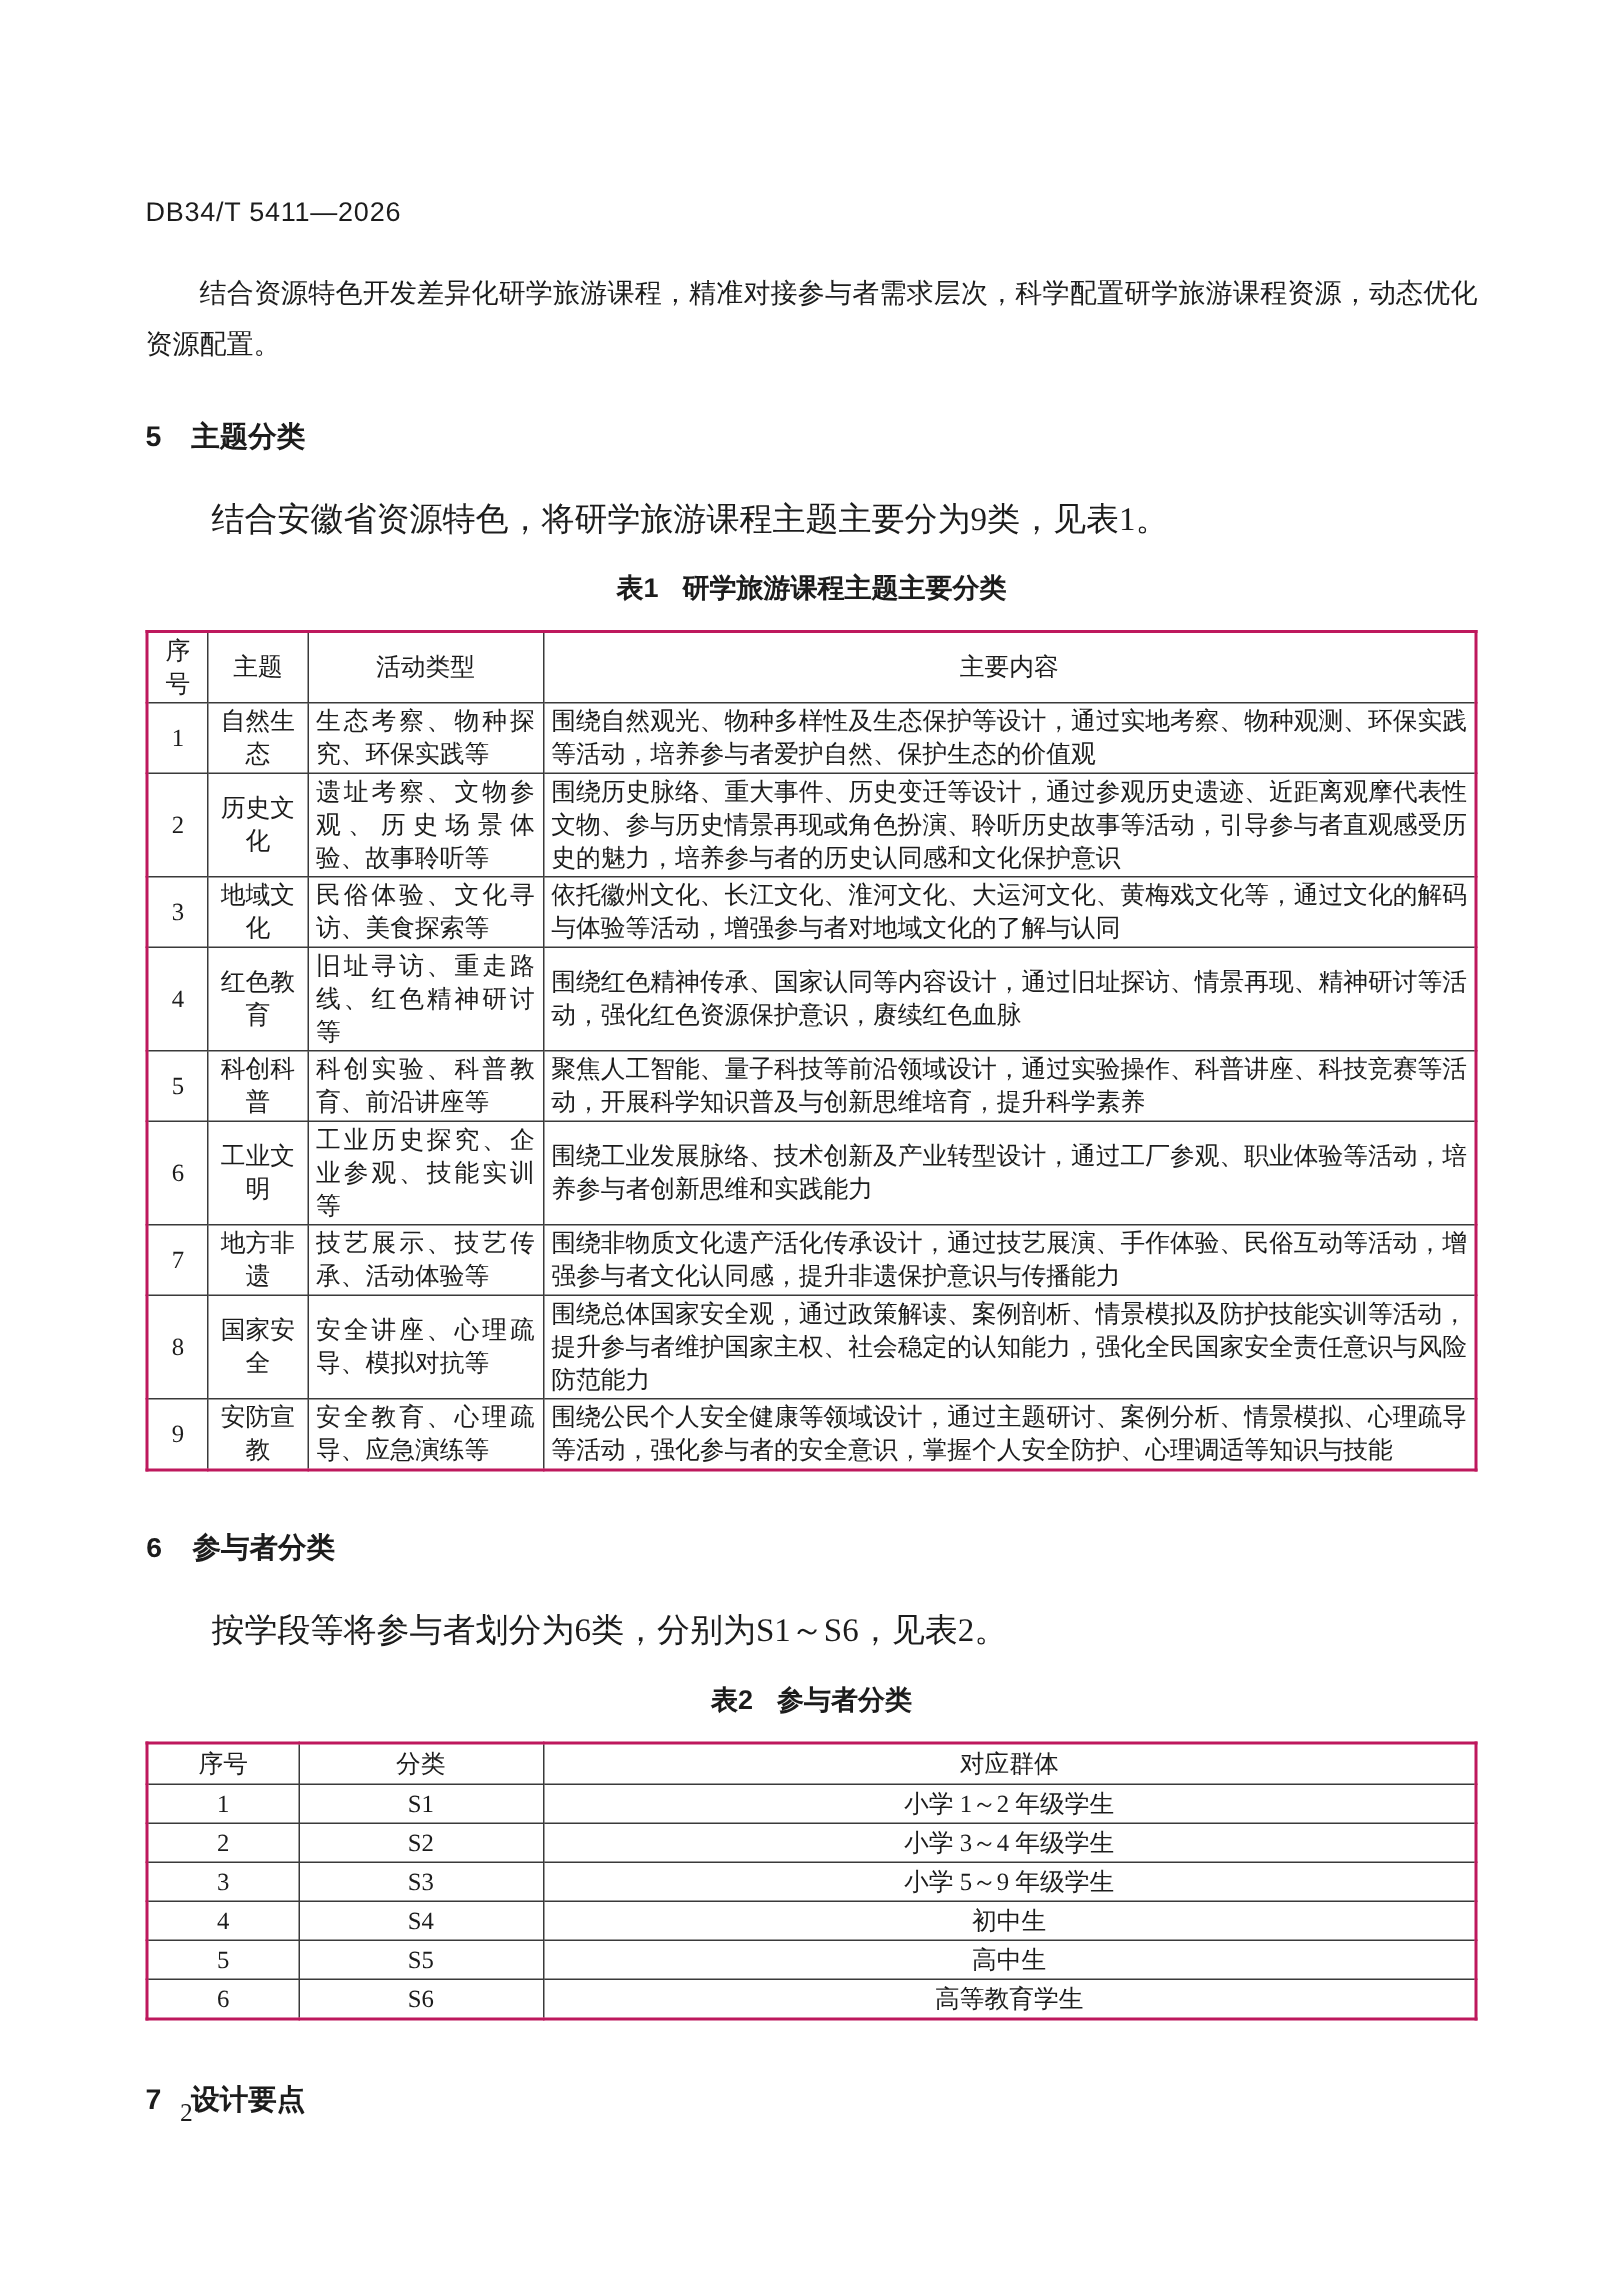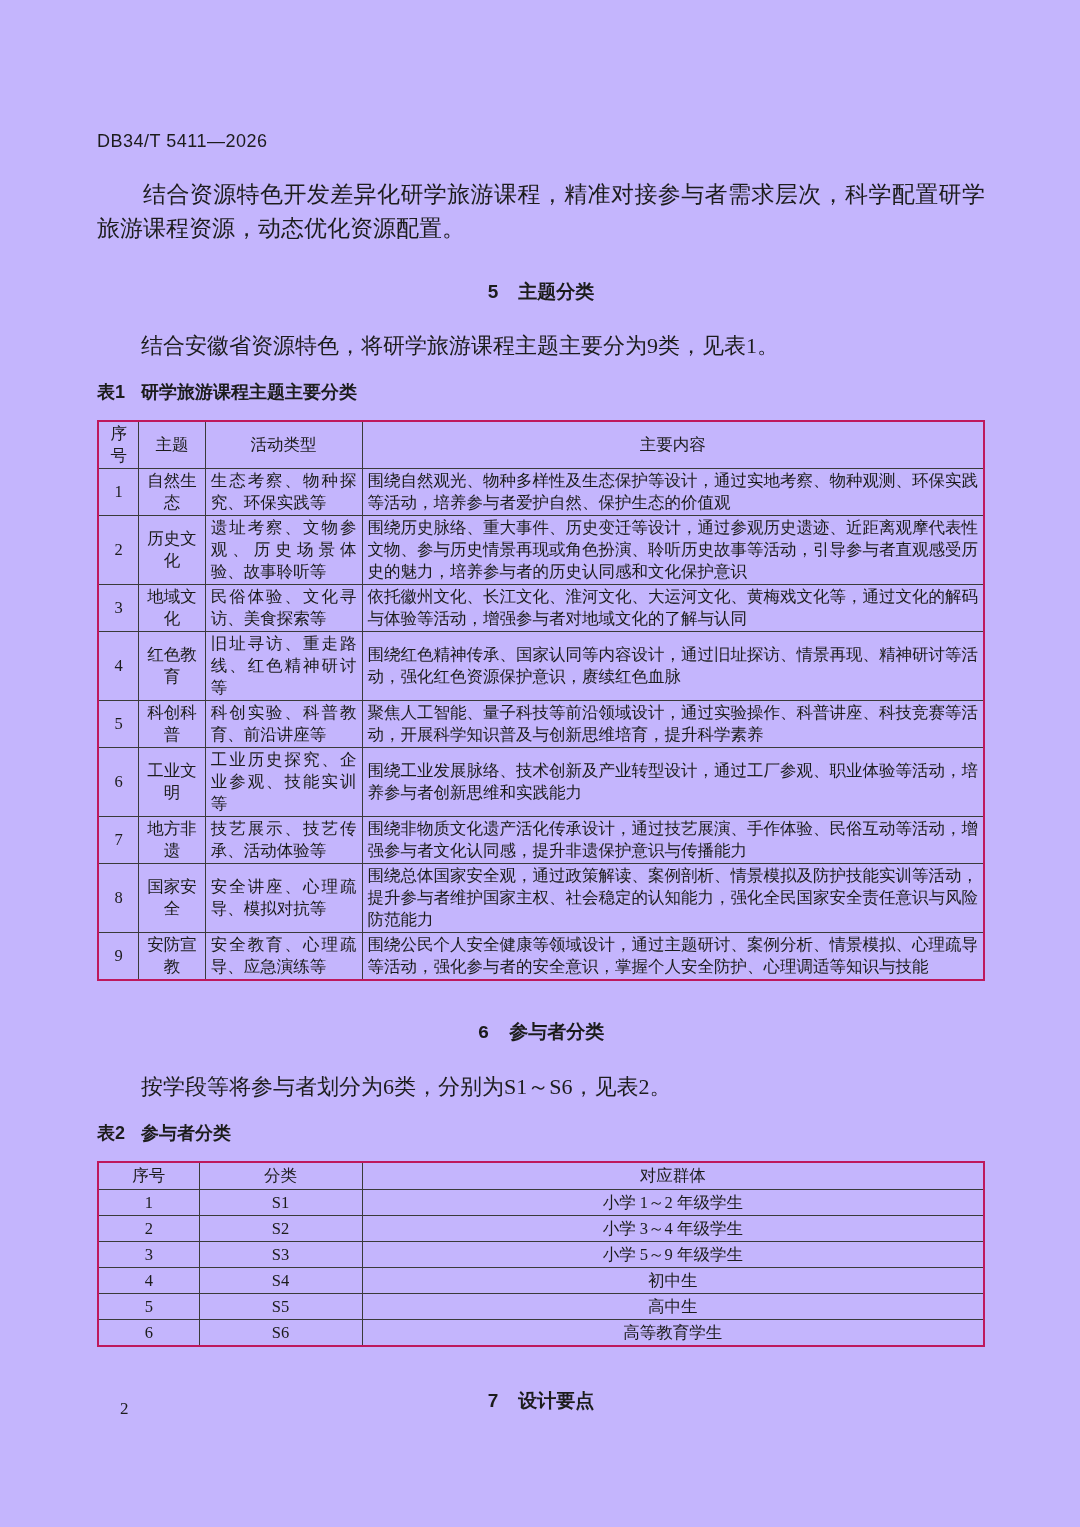--- a/index.html
+++ b/index.html
@@ -1,40 +1,39 @@
 <!DOCTYPE html>
 <html><head>
 <meta charset="utf-8">
 <style>
   html,body{margin:0;padding:0;background:#888;}
   .page{
-    width:1080px;height:1527px;background:#c4b5fd;position:relative;
+    width:1080px;height:1527px;background:#ffffff;position:relative;
     font-family:"Liberation Serif","DejaVu Serif",serif;color:#1c1c1c;
     margin:0 auto;overflow:hidden;
   }
   .content{padding:130px 95px 0 97px;}
   .doc-header{
     font-family:"Liberation Sans","DejaVu Sans",sans-serif;
     font-size:18px;line-height:22px;letter-spacing:0.5px;font-weight:500;
   }
   .intro-para{
-    margin:26px 0 0;font-size:23px;line-height:34px;text-indent:2em;
+    margin:26px 0 0;font-size:18px;line-height:34px;text-indent:2em;
     text-align:justify;
   }
   .section-heading{
     margin:34px 0 0;font-size:19px;line-height:24px;font-weight:bold;
     font-family:"Liberation Sans","DejaVu Sans",sans-serif;
-    text-align:center;
   }
   .section-heading .sec-num{margin-right:20px;}
   .section-para{
     margin:30px 0 0;font-size:22px;line-height:24px;text-indent:2em;
   }
   .table-title{
-    margin:22px 0 0;font-weight:bold;font-size:18px;
+    margin:22px 0 0;text-align:center;font-weight:bold;font-size:18px;
     line-height:24px;font-family:"Liberation Sans","DejaVu Sans",sans-serif;
   }
   .table-title .gap{display:inline-block;width:16px;}
   table.doc-table{
     width:100%;border-collapse:collapse;margin-top:16px;
     font-size:16.5px;table-layout:fixed;
   }
   table.doc-table{border:2px solid #be185d;}
   table.doc-table th,table.doc-table td{
     border:1px solid #3a3a3a;padding:1px 5px;line-height:22px;

